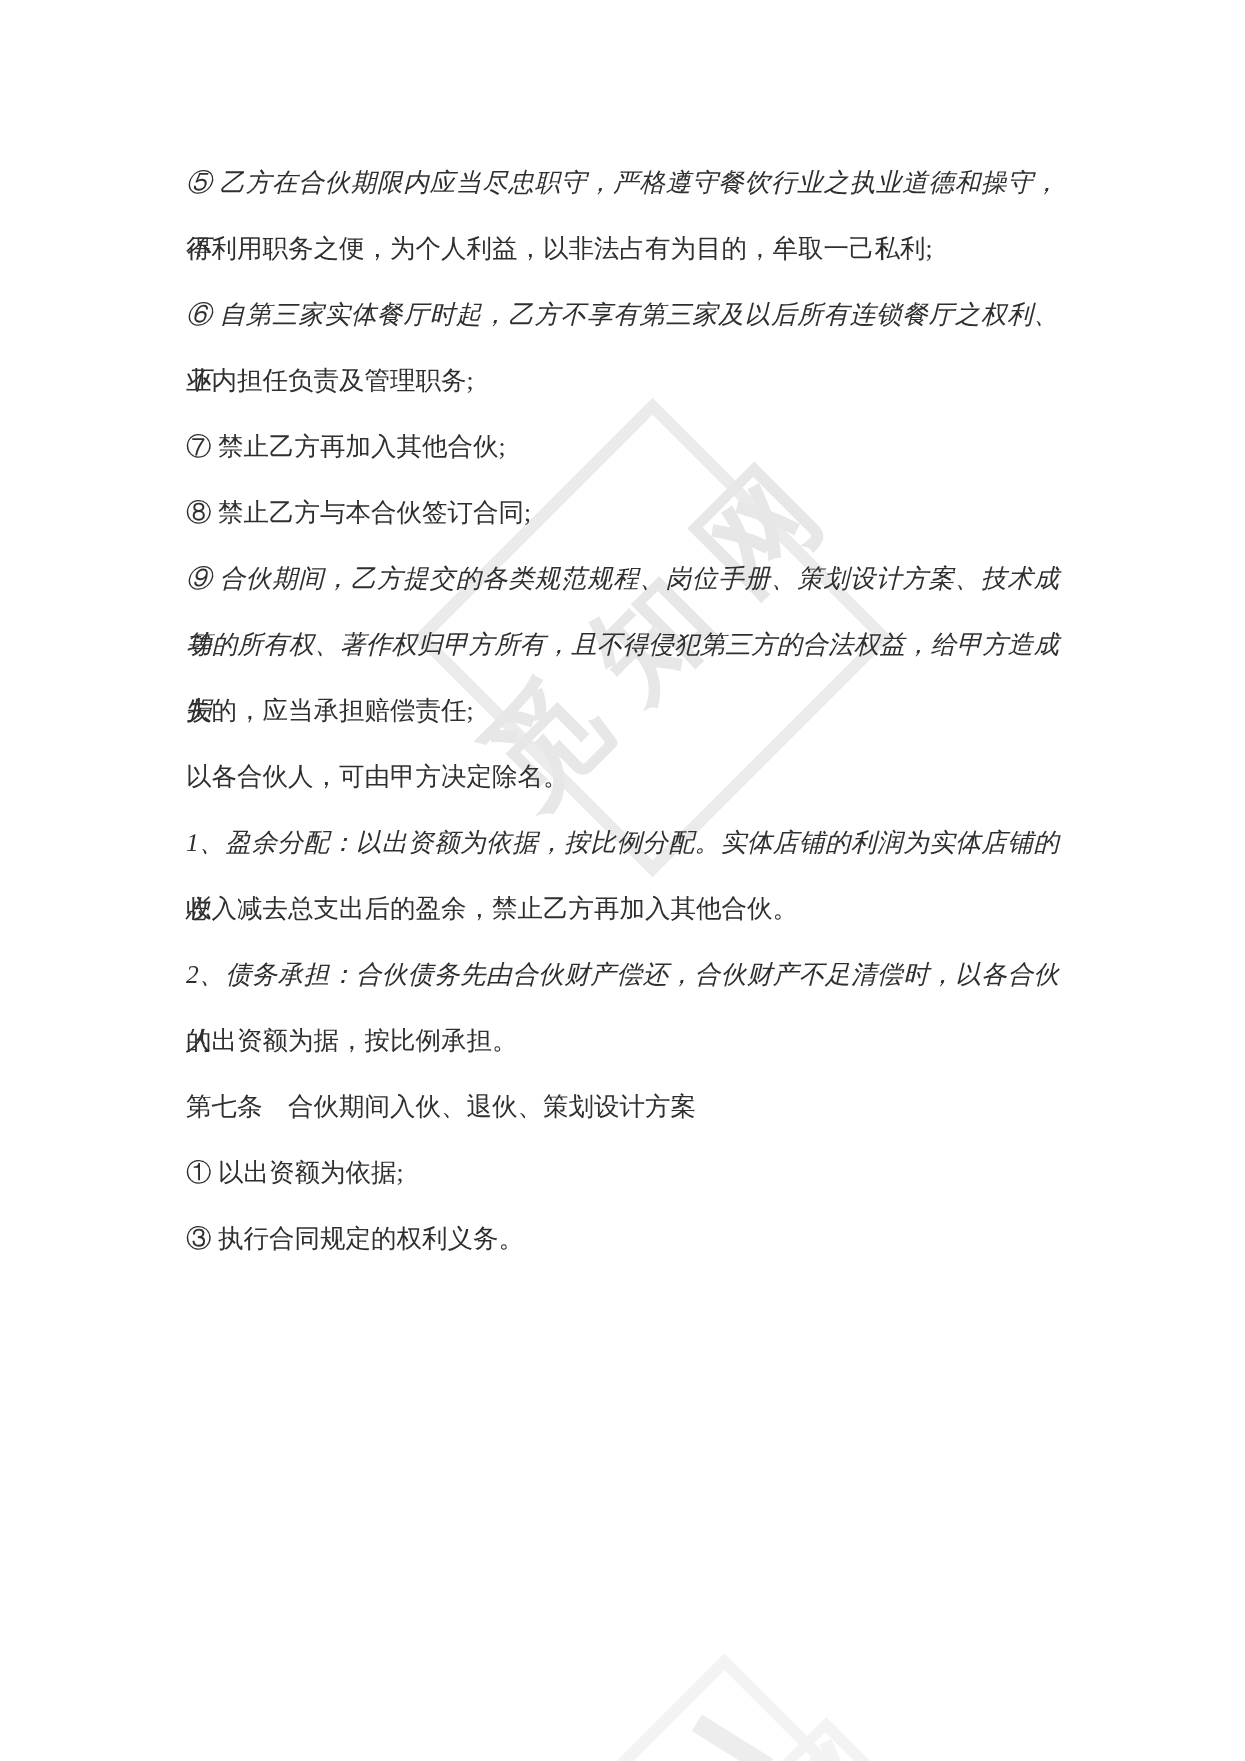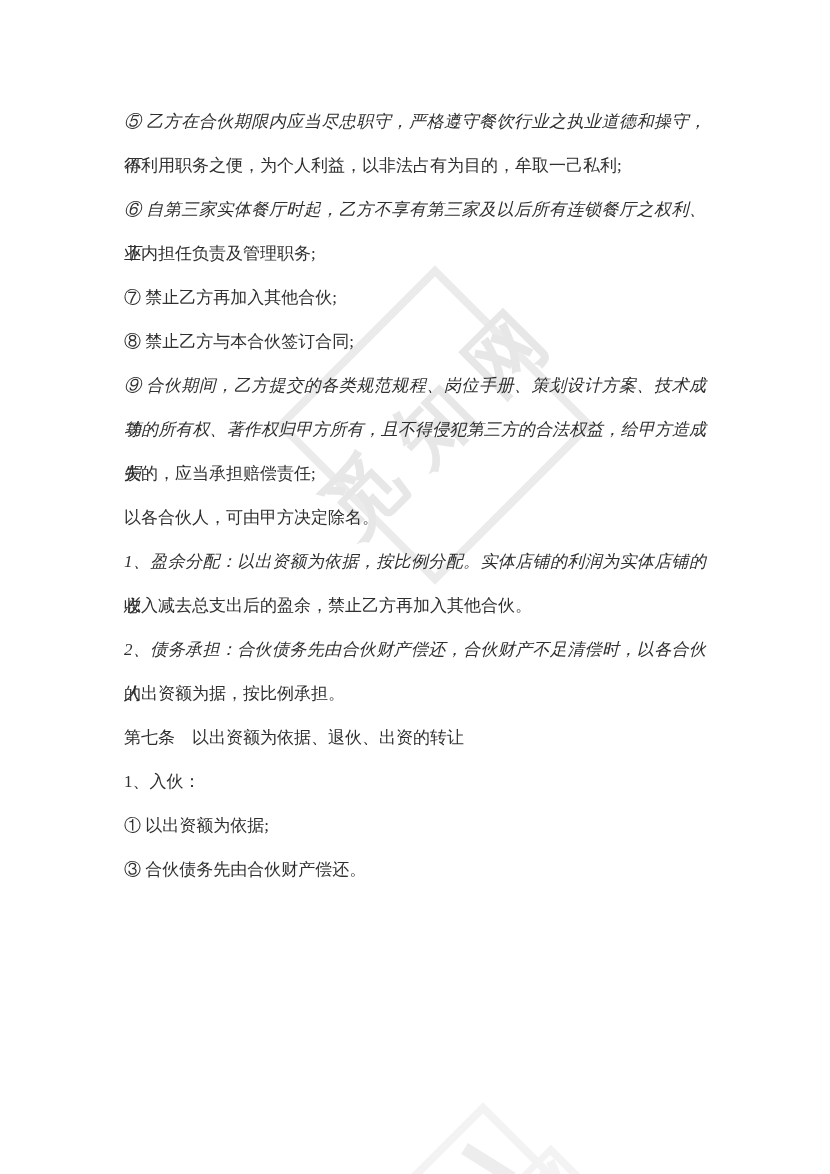--- a/index.html
+++ b/index.html
@@ -102,19 +102,18 @@
     <div class="line">⑦ 禁止乙方再加入其他合伙;</div>
     <div class="line">⑧ 禁止乙方与本合伙签订合同;</div>
     <div class="line fill">⑨ 合伙期间，乙方提交的各类规范规程、岗位手册、策划设计方案、技术成功</div>
     <div class="line fill">等的所有权、著作权归甲方所有，且不得侵犯第三方的合法权益，给甲方造成损</div>
     <div class="line">失的，应当承担赔偿责任;</div>
     <div class="line">以各合伙人，可由甲方决定除名。</div>
     <div class="line fill">1、盈余分配：以出资额为依据，按比例分配。实体店铺的利润为实体店铺的总</div>
     <div class="line">收入减去总支出后的盈余，禁止乙方再加入其他合伙。</div>
     <div class="line fill">2、债务承担：合伙债务先由合伙财产偿还，合伙财产不足清偿时，以各合伙人</div>
     <div class="line">的出资额为据，按比例承担。</div>
-    <div class="line">第七条　以出资额为依据、退伙、出资的转让</div>
-    <div class="line">1、入伙：</div>
+    <div class="line">第七条　合伙期间入伙、退伙、策划设计方案</div>
     <div class="line">① 以出资额为依据;</div>
-    <div class="line">③ 合伙债务先由合伙财产偿还。</div>
+    <div class="line">③ 执行合同规定的权利义务。</div>
   </div>
 
 </div>
 
 </body></html>

